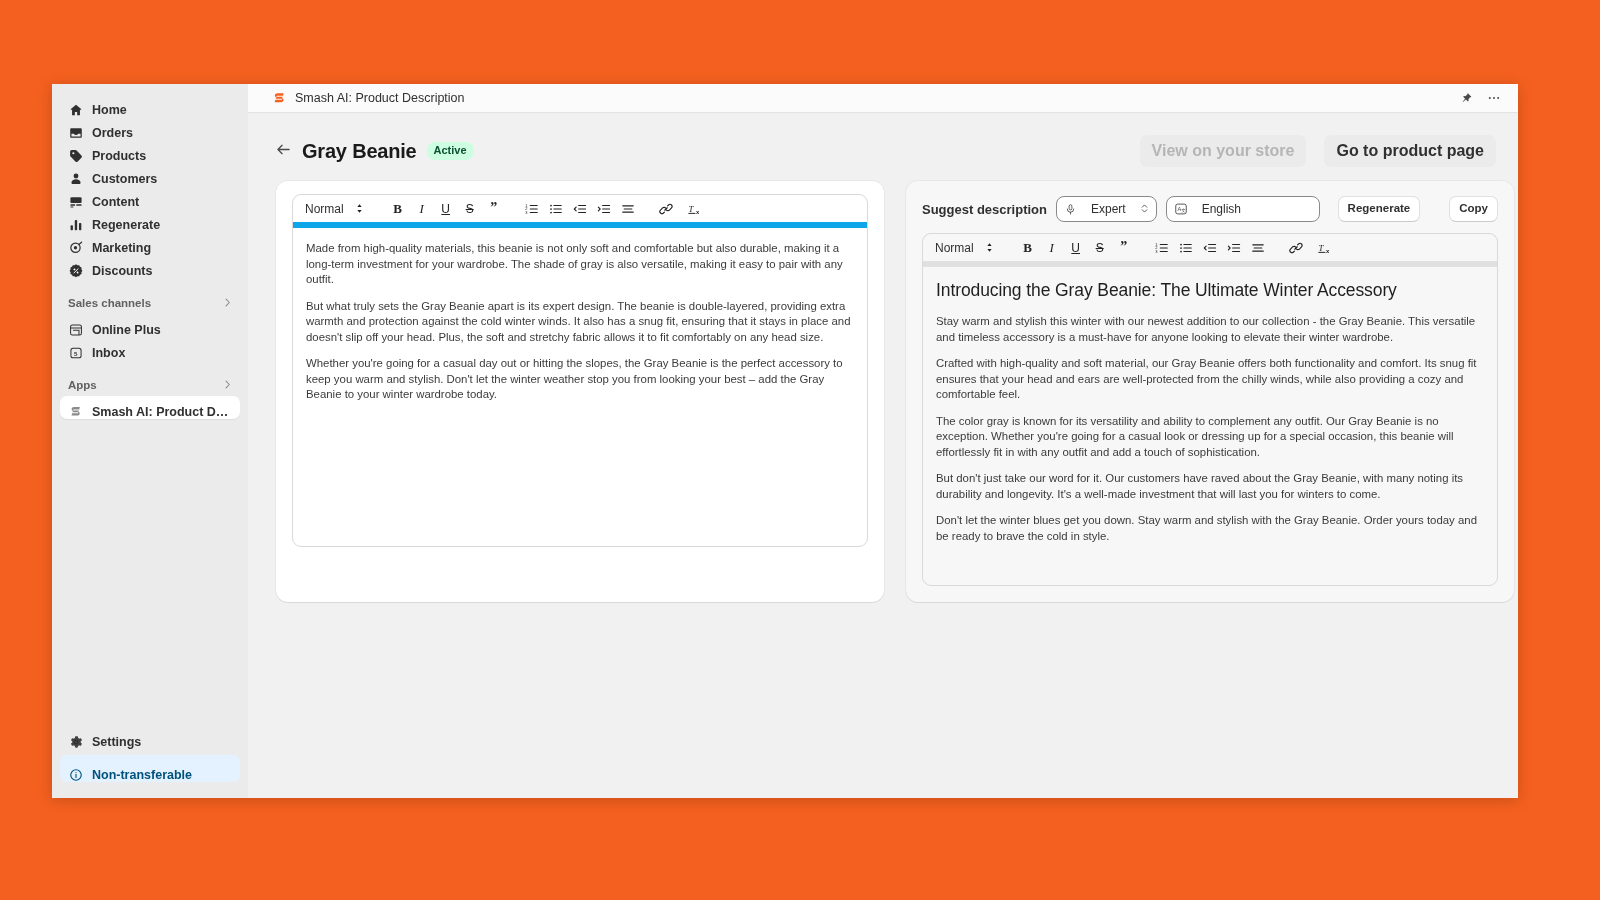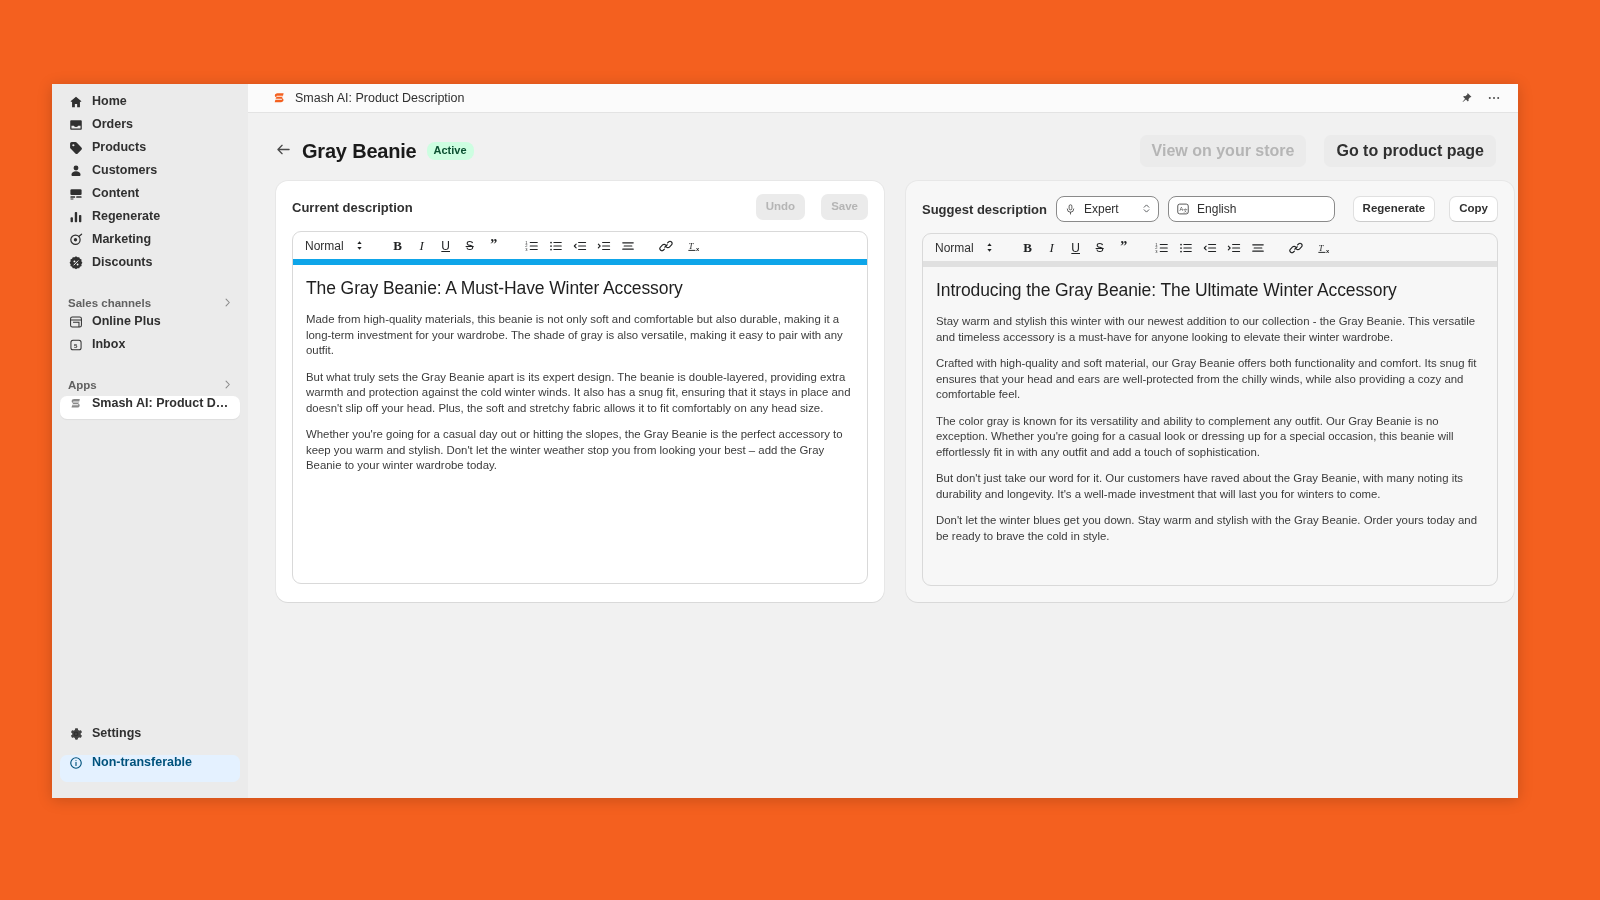--- a/index.html
+++ b/index.html
@@ -23,21 +23,21 @@
   #sidebar {
     width: 196px;
     background: #ebebeb;
     flex: 0 0 196px;
     display: flex;
     flex-direction: column;
     padding: 10px 8px 0 8px;
     position: relative;
   }
   .nav-item {
-    display: flex; align-items: flex-start;
+    display: flex; align-items: flex-end;
     gap: 9px;
     height: 23px;
     padding: 0 8px;
     border-radius: 7px;
     color: #303030;
     font-size: 12.5px;
     font-weight: 600;
     cursor: default;
     margin-bottom: 0px;
   }
@@ -164,21 +164,21 @@
   .panel-head {
     display: flex; align-items: center; gap: 9px;
     margin-bottom: 11px;
     height: 26px;
   }
   .panel-head-title { font-size: 13px; font-weight: 600; color: #303030; white-space: nowrap; }
   .ph-spacer { flex: 1; }
 
   .select-box {
     display: flex; align-items: center;
-    gap: 7px;
+    gap: 14px;
     background: #fff;
     border: 1px solid #8a8a8a;
     border-radius: 8px;
     height: 26px;
     padding: 0 7px;
     font-size: 12px;
     color: #303030;
     cursor: pointer;
   }
   .select-box.tone { width: 112px; }
@@ -416,26 +416,20 @@
         <span id="page-title">Gray Beanie</span>
         <span id="status-badge">Active</span>
         <span class="title-spacer"></span>
         <button class="btn disabled">View on your store</button>
         <button class="btn plain" style="margin-left:8px;">Go to product page</button>
       </div>
 
       <div id="panels">
 
         <div class="panel left">
-          <div class="panel-head">
-            <span class="panel-head-title">Current description</span>
-            <span class="ph-spacer"></span>
-            <button class="btn disabled sm">Undo</button>
-            <button class="btn disabled sm" style="margin-left:7px;">Save</button>
-          </div>
 
           <div class="editor">
             <div class="ed-toolbar" id="tb-left">
                 <span class="tb-normal">Normal</span>
                 <span class="tb-btn">
                   <svg width="9" height="13" viewBox="0 0 10 14" fill="#202223">
                     <path d="M5 2.2l2.4 3H2.6zM5 11.8l2.4-3H2.6z"></path>
                   </svg>
                 </span>
                 <span class="tb-gap"></span>
@@ -495,21 +489,20 @@
                 <span class="tb-sm-gap"></span>
                 <span class="tb-btn">
                   <svg width="15" height="14" viewBox="0 0 17 16" fill="none">
                     <text x="0.4" y="11.6" font-size="10" fill="#202223" font-style="italic" font-family="Liberation Serif, serif">T</text>
                     <path d="M.8 13h7.2" stroke="#202223" stroke-width="1.1" stroke-linecap="round"></path>
                     <text x="9.2" y="13.2" font-size="6.6" fill="#202223" font-weight="bold" font-family="Liberation Sans, sans-serif">x</text>
                   </svg>
                 </span>
               </div>
             <div class="ed-body">
-              <div class="ed-h1">The Gray Beanie: A Must-Have Winter Accessory</div>
               <div id="left-paras">
                   <p class="ed-p">Made from high-quality materials, this beanie is not only soft and comfortable but also durable, making it a long-term investment for your wardrobe. The shade of gray is also versatile, making it easy to pair with any outfit.</p>
                   <p class="ed-p">But what truly sets the Gray Beanie apart is its expert design. The beanie is double-layered, providing extra warmth and protection against the cold winter winds. It also has a snug fit, ensuring that it stays in place and doesn't slip off your head. Plus, the soft and stretchy fabric allows it to fit comfortably on any head size.</p>
                   <p class="ed-p">Whether you're going for a casual day out or hitting the slopes, the Gray Beanie is the perfect accessory to keep you warm and stylish. Don't let the winter weather stop you from looking your best – add the Gray Beanie to your winter wardrobe today.</p>
                 </div>
             </div>
           </div>
         </div>
 
         <div class="panel right">
@@ -534,21 +527,21 @@
                 <svg width="14" height="14" viewBox="0 0 16 16" fill="none" stroke="#4a4a4a" stroke-width="1.05">
                     <rect x="2" y="2.4" width="12" height="11.2" rx="2.2"></rect>
                     <text x="4.1" y="10.6" font-size="6.4" fill="#4a4a4a" stroke="none" font-family="Liberation Sans, sans-serif">A</text>
                     <text x="8.4" y="11.6" font-size="5" fill="#4a4a4a" stroke="none" font-family="Liberation Sans, sans-serif">文</text>
                   </svg>
               </span>
               <span class="sb-label">English</span>
             </div>
             <span class="ph-spacer"></span>
             <button class="btn sm">Regenerate</button>
-            <button class="btn sm" style="margin-left:5px;">Copy</button>
+            <button class="btn sm" style="margin-left:20px;">Copy</button>
           </div>
 
           <div class="editor">
             <div class="ed-toolbar" id="tb-right">
                 <span class="tb-normal">Normal</span>
                 <span class="tb-btn">
                   <svg width="9" height="13" viewBox="0 0 10 14" fill="#202223">
                     <path d="M5 2.2l2.4 3H2.6zM5 11.8l2.4-3H2.6z"></path>
                   </svg>
                 </span>

